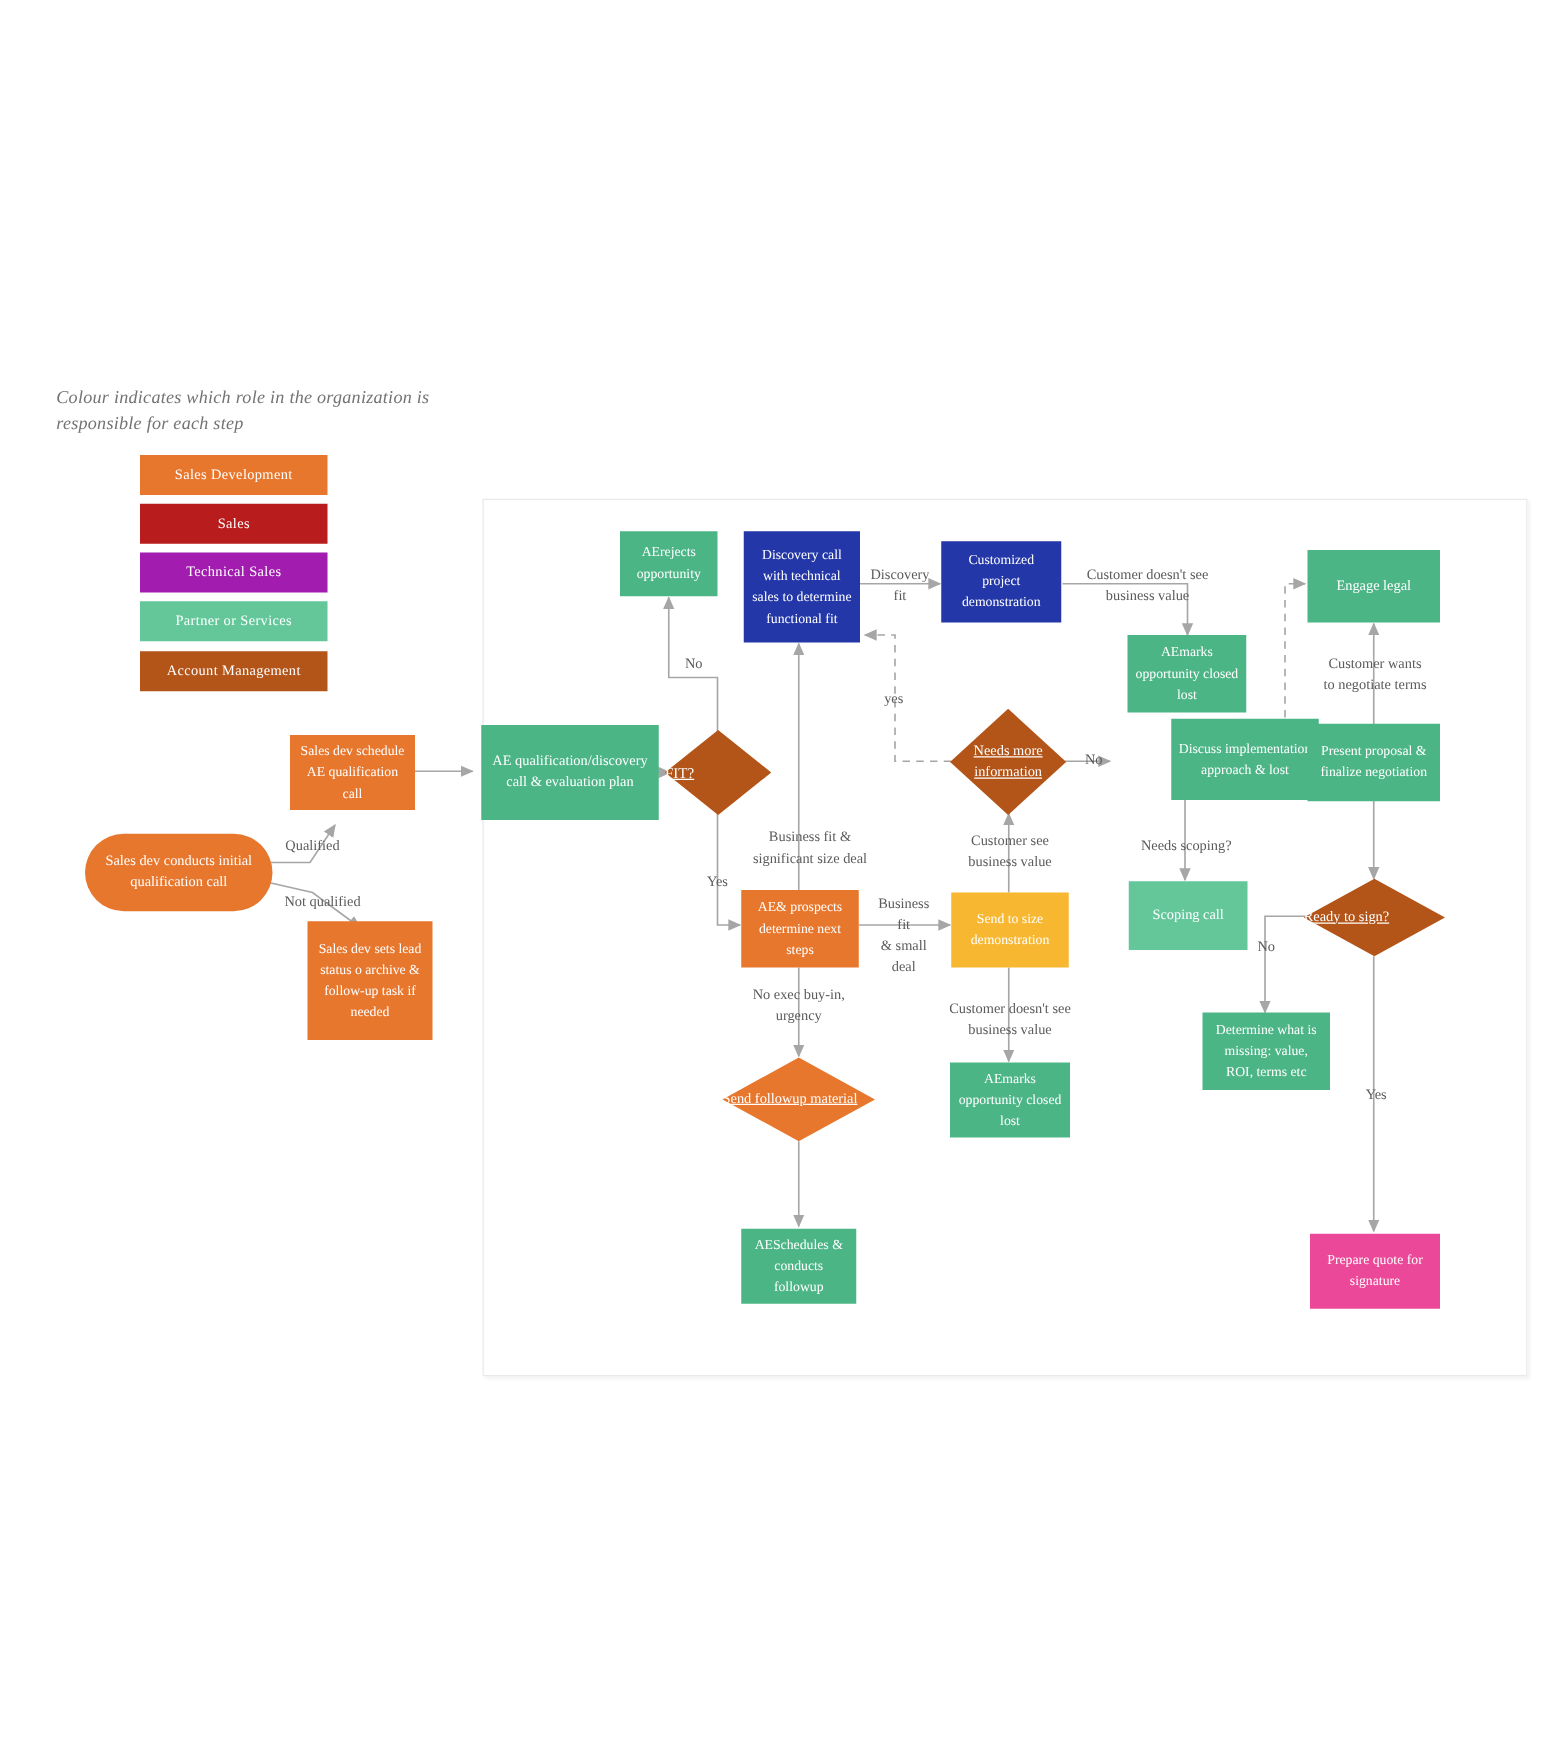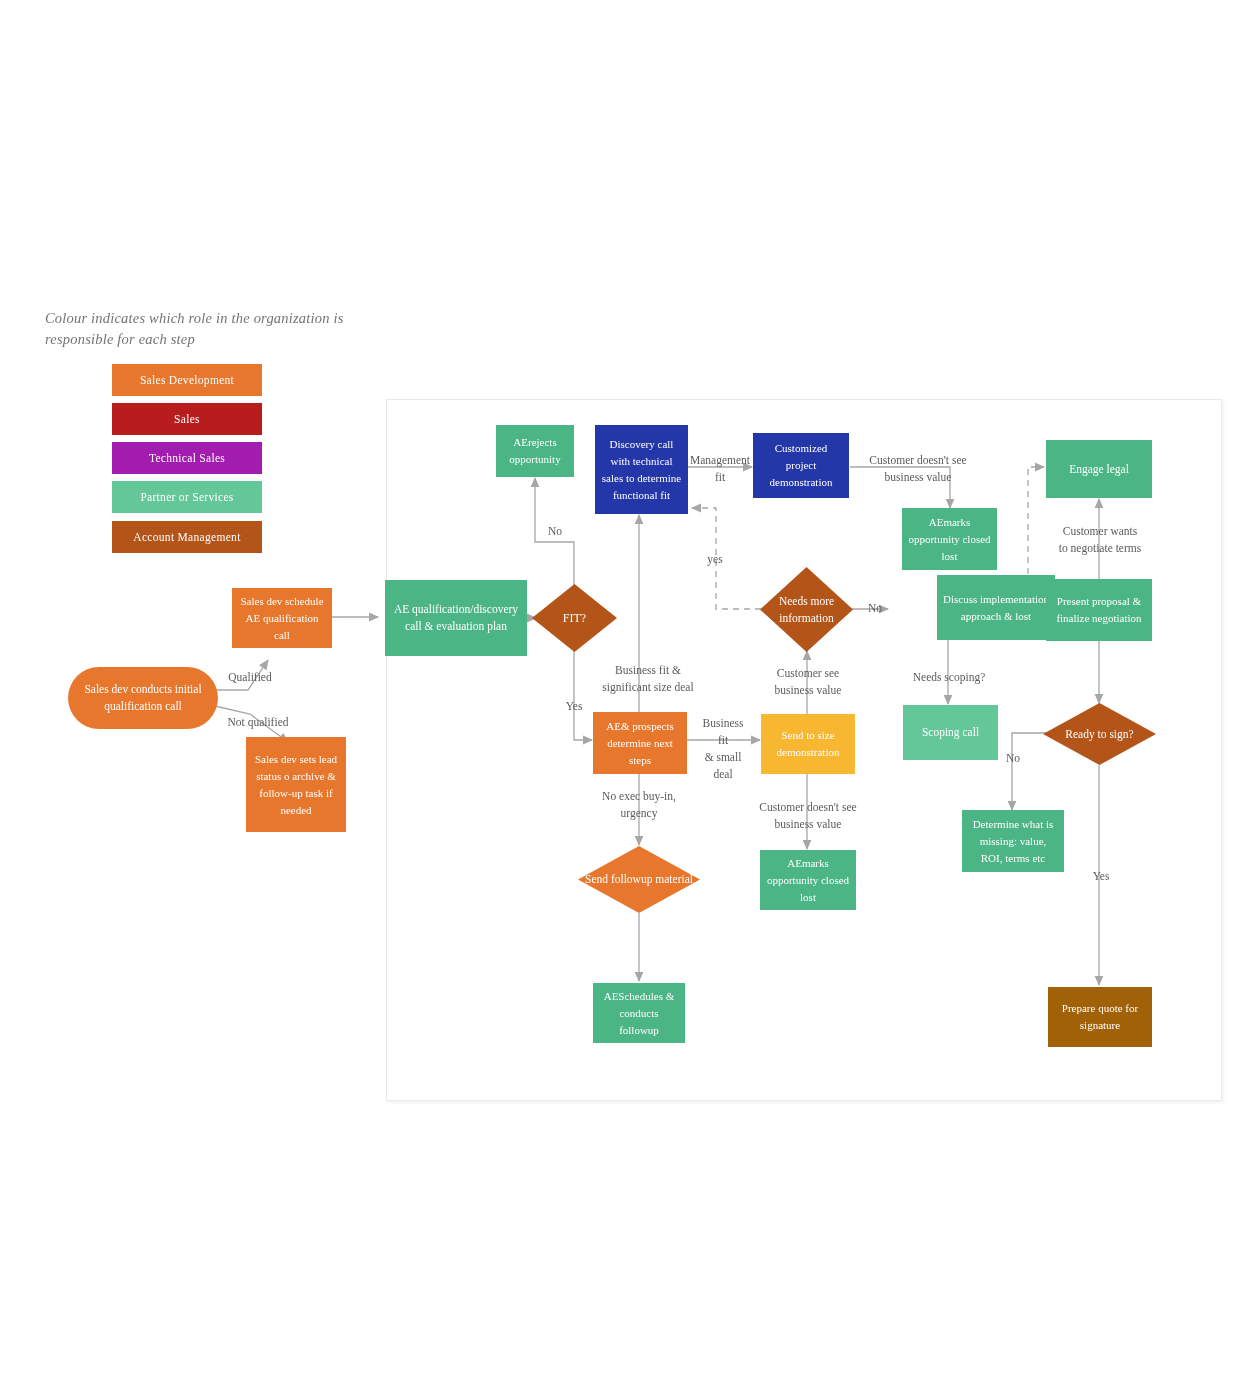--- a/index.html
+++ b/index.html
@@ -21,22 +21,22 @@
 
   
   .node{position:absolute;display:flex;align-items:center;justify-content:center;
         text-align:center;color:#ffffff;box-sizing:border-box;}
   .node span{display:block;line-height:17px;padding:0 6px;}
   .rect{}
   .pill{border-radius:46px;}
   .dia-wrap{position:absolute;}
   .dia{position:absolute;left:0;top:0;width:100%;height:100%;}
   .dia-label{position:absolute;left:0;top:0;width:100%;height:100%;
-     display:flex;align-items:center;justify-content:center;text-align:center;
-     color:#fff;line-height:17px;}
+     display:flex;align-items:center;text-align:center;
+     color:#fff;line-height:17px;text-decoration:underline;}
 
   
   #frame{position:absolute;left:386px;top:399px;width:834px;height:700px;
     border:1px solid #e9e9e9;background:transparent;
     box-shadow:2px 2px 3px rgba(0,0,0,.05);}
 
   
   .elabel{position:absolute;color:#5b5b5b;font-size:11.5px;line-height:17px;
      text-align:center;white-space:pre-line;}
 
@@ -196,21 +196,21 @@
     </svg>
     <div class="dia-label" style="font-size:11.5px;">
       <span>Ready  to   sign?</span>
     </div>
   </div>
 
   <div class="node rect" style="left:962px;top:810px;width:102px;height:62px;background:#4cb586;font-size:11px;">
     <span>Determine   what is missing:  value, ROI, terms   etc</span>
   </div>
 
-  <div class="node rect" style="left:1048px;top:987px;width:104px;height:60px;background:#a16207;font-size:11px;">
+  <div class="node rect" style="left:1048px;top:987px;width:104px;height:60px;background:#ec4899;font-size:11px;">
     <span>Prepare   quote for signature</span>
   </div>
 
   <div class="node rect" style="left:593px;top:712px;width:94px;height:62px;background:#e8772e;font-size:11px;">
     <span>AE&amp; prospects determine   next steps</span>
   </div>
 
   <div class="node rect" style="left:761px;top:714px;width:94px;height:60px;background:#f7b731;font-size:11px;">
     <span>Send  to  size demonstration</span>
   </div>
@@ -236,21 +236,21 @@
 
   <div class="elabel" style="left:206px;top:714px;width:104px;">Not  qualified</div>
 
   <div class="elabel" style="left:535px;top:523px;width:40px;">No</div>
 
   <div class="elabel" style="left:554px;top:698px;width:40px;">Yes</div>
 
   <div class="elabel" style="left:583px;top:662px;width:130px;">Business  fit &amp;
 significant  size deal</div>
 
-  <div class="elabel" style="left:687px;top:452px;width:66px;">Management
+  <div class="elabel" style="left:687px;top:452px;width:66px;">Discovery
 fit</div>
 
   <div class="elabel" style="left:858px;top:452px;width:120px;">Customer   doesn't   see
 business   value</div>
 
   <div class="elabel" style="left:697px;top:551px;width:36px;">yes</div>
 
   <div class="elabel" style="left:862px;top:600px;width:26px;">No</div>
 
   <div class="elabel" style="left:749px;top:665px;width:118px;">Customer   see

